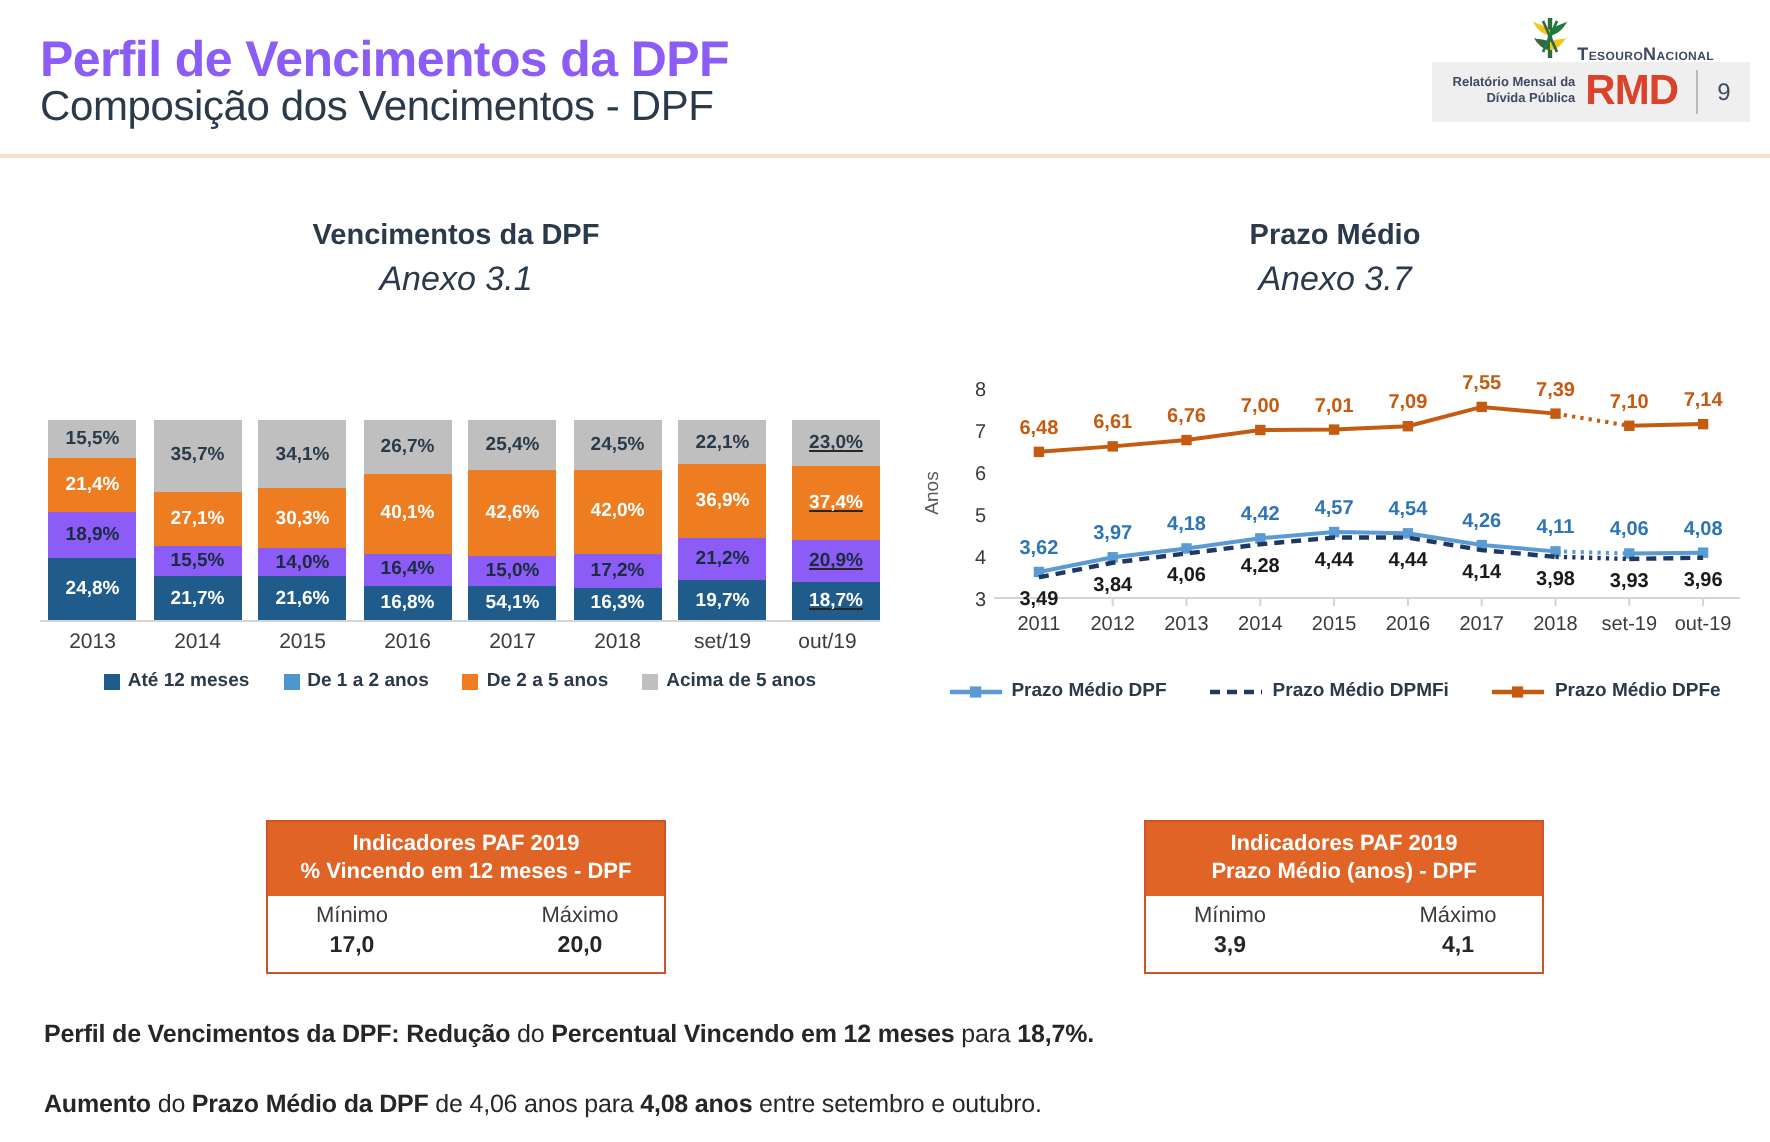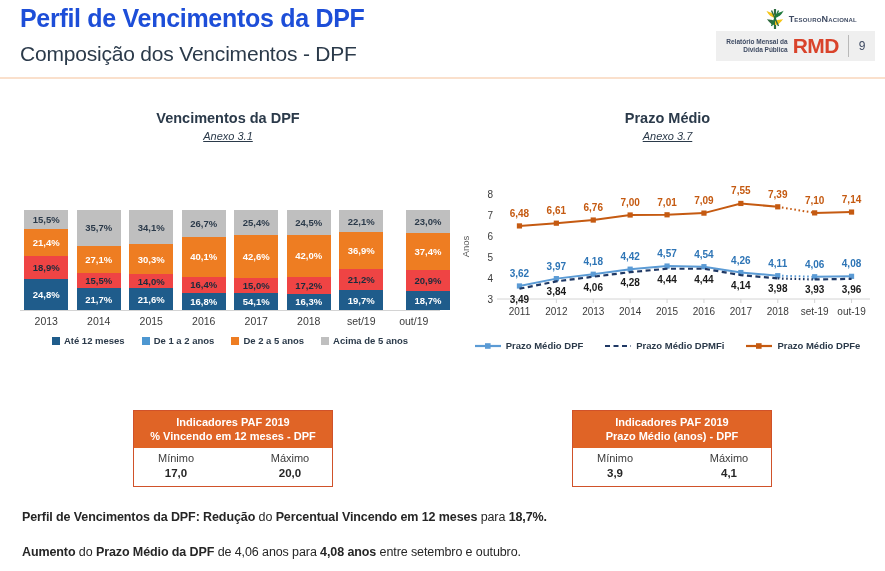--- a/index.html
+++ b/index.html
@@ -8,38 +8,38 @@
     width:885px;height:571px;
     background:#ffffff;
     font-family:"Liberation Sans", sans-serif;
     color:#262626;
     overflow:hidden;
     position:relative;
   }
   
   .header{position:absolute;left:0;top:0;width:885px;height:78px;}
   .title-main{
-    position:absolute;left:20px;top:4px;
-    font-size:25px;font-weight:bold;color:#1d4ed8;
+    position:absolute;left:20px;top:16px;
+    font-size:25px;font-weight:bold;color:#8b5cf6;
     letter-spacing:-0.3px;
   }
   .title-sub{
     position:absolute;left:20px;top:42px;
     font-size:21px;font-weight:normal;color:#2b3a4a;
     letter-spacing:-0.2px;
   }
   .header-rule{
     position:absolute;left:0;top:77px;width:885px;height:2px;
     background:#fae0cc;
   }
   .brand{
     position:absolute;right:28px;top:6px;
     display:flex;flex-direction:column;align-items:center;
   }
-  .brand-logo{display:flex;align-items:center;gap:1px;}
+  .brand-logo{display:flex;align-items:flex-end;gap:1px;}
   .brand-logo svg{display:block;}
   .brand-logo-text{
     font-size:9px;font-weight:bold;color:#3f4b63;
     letter-spacing:0.2px;font-variant:small-caps;
   }
   .rmd-box{
     position:absolute;right:10px;top:31px;
     display:flex;align-items:center;
     background:#efefef;height:30px;padding:0 0 0 10px;
   }
@@ -55,36 +55,36 @@
   .rmd-page{
     font-size:12px;color:#3f4b63;width:26px;text-align:center;
   }
   
   .panel-title{
     position:absolute;text-align:center;
     font-size:14.5px;font-weight:bold;color:#2b3a4a;
   }
   .panel-sub{
     position:absolute;text-align:center;
-    font-size:11px;font-style:italic;color:#2b3a4a;text-decoration:underline;
+    font-size:17px;font-style:italic;color:#2b3a4a;
   }
   
   #bar-chart{position:absolute;left:8px;top:180px;width:440px;height:185px;}
   .bars-area{position:absolute;left:12px;top:0;width:420px;height:130px;}
   .bar-group{
     position:absolute;bottom:0;width:44px;height:100px;
     display:flex;flex-direction:column;
   }
   .seg{
     display:flex;align-items:center;justify-content:center;
     font-size:9.5px;font-weight:bold;
     box-sizing:border-box;
   }
   .seg-a{background:#1f5c8b;color:#ffffff;}
-  .seg-b{background:#ef4444;color:#1a2c3d;}
+  .seg-b{background:#8b5cf6;color:#1a2c3d;}
   .seg-c{background:#ee7d22;color:#ffffff;}
   .seg-d{background:#bfbfbf;color:#2b3a4a;}
   .bar-axis{
     position:absolute;left:12px;top:130px;width:420px;height:1px;
     background:#d4d4d4;
   }
   .bar-xlabels{position:absolute;left:12px;top:133px;width:420px;height:18px;}
   .bar-xlabel{
     position:absolute;width:52px;text-align:center;
     font-size:10.5px;color:#3b3b3b;top:2px;
@@ -210,21 +210,21 @@
         <div class="seg seg-c" style="height: 42%;">42,0%</div>
         <div class="seg seg-b" style="height: 17.2%;">17,2%</div>
         <div class="seg seg-a" style="height: 16.3%;">16,3%</div>
       </div>
       <div class="bar-group" style="left: 319.25px;">
         <div class="seg seg-d" style="height: 22.1221%;">22,1%</div>
         <div class="seg seg-c" style="height: 36.9369%;">36,9%</div>
         <div class="seg seg-b" style="height: 21.2212%;">21,2%</div>
         <div class="seg seg-a" style="height: 19.7197%;">19,7%</div>
       </div>
-      <div class="bar-group" style="left: 386px;">
+      <div class="bar-group" style="left: 376px; text-decoration: underline;">
         <div class="seg seg-d" style="height: 23%;">23,0%</div>
         <div class="seg seg-c" style="height: 37.4%;">37,4%</div>
         <div class="seg seg-b" style="height: 20.9%;">20,9%</div>
         <div class="seg seg-a" style="height: 18.7%;">18,7%</div>
       </div>
     </div>
   <div class="bar-axis"></div>
   <div class="bar-xlabels" id="bar-xlabels">
       <div class="bar-xlabel" style="left: 0.25px;">2013</div>
       <div class="bar-xlabel" style="left: 52.75px;">2014</div>

